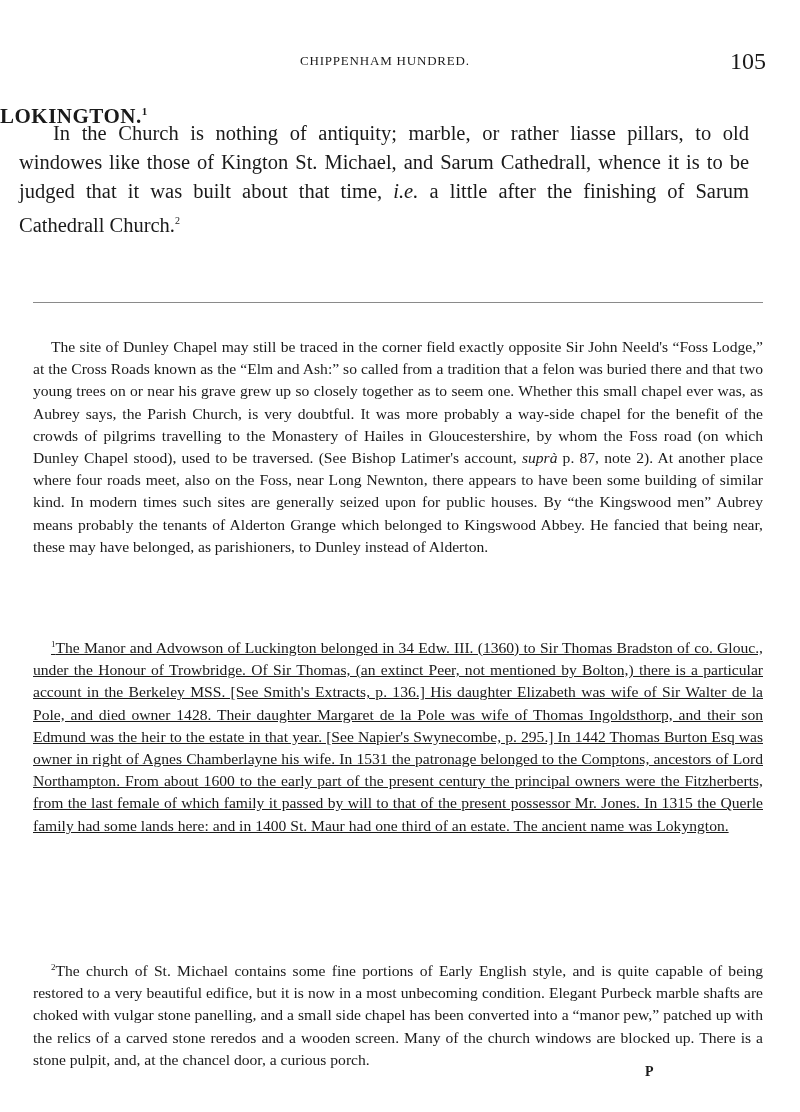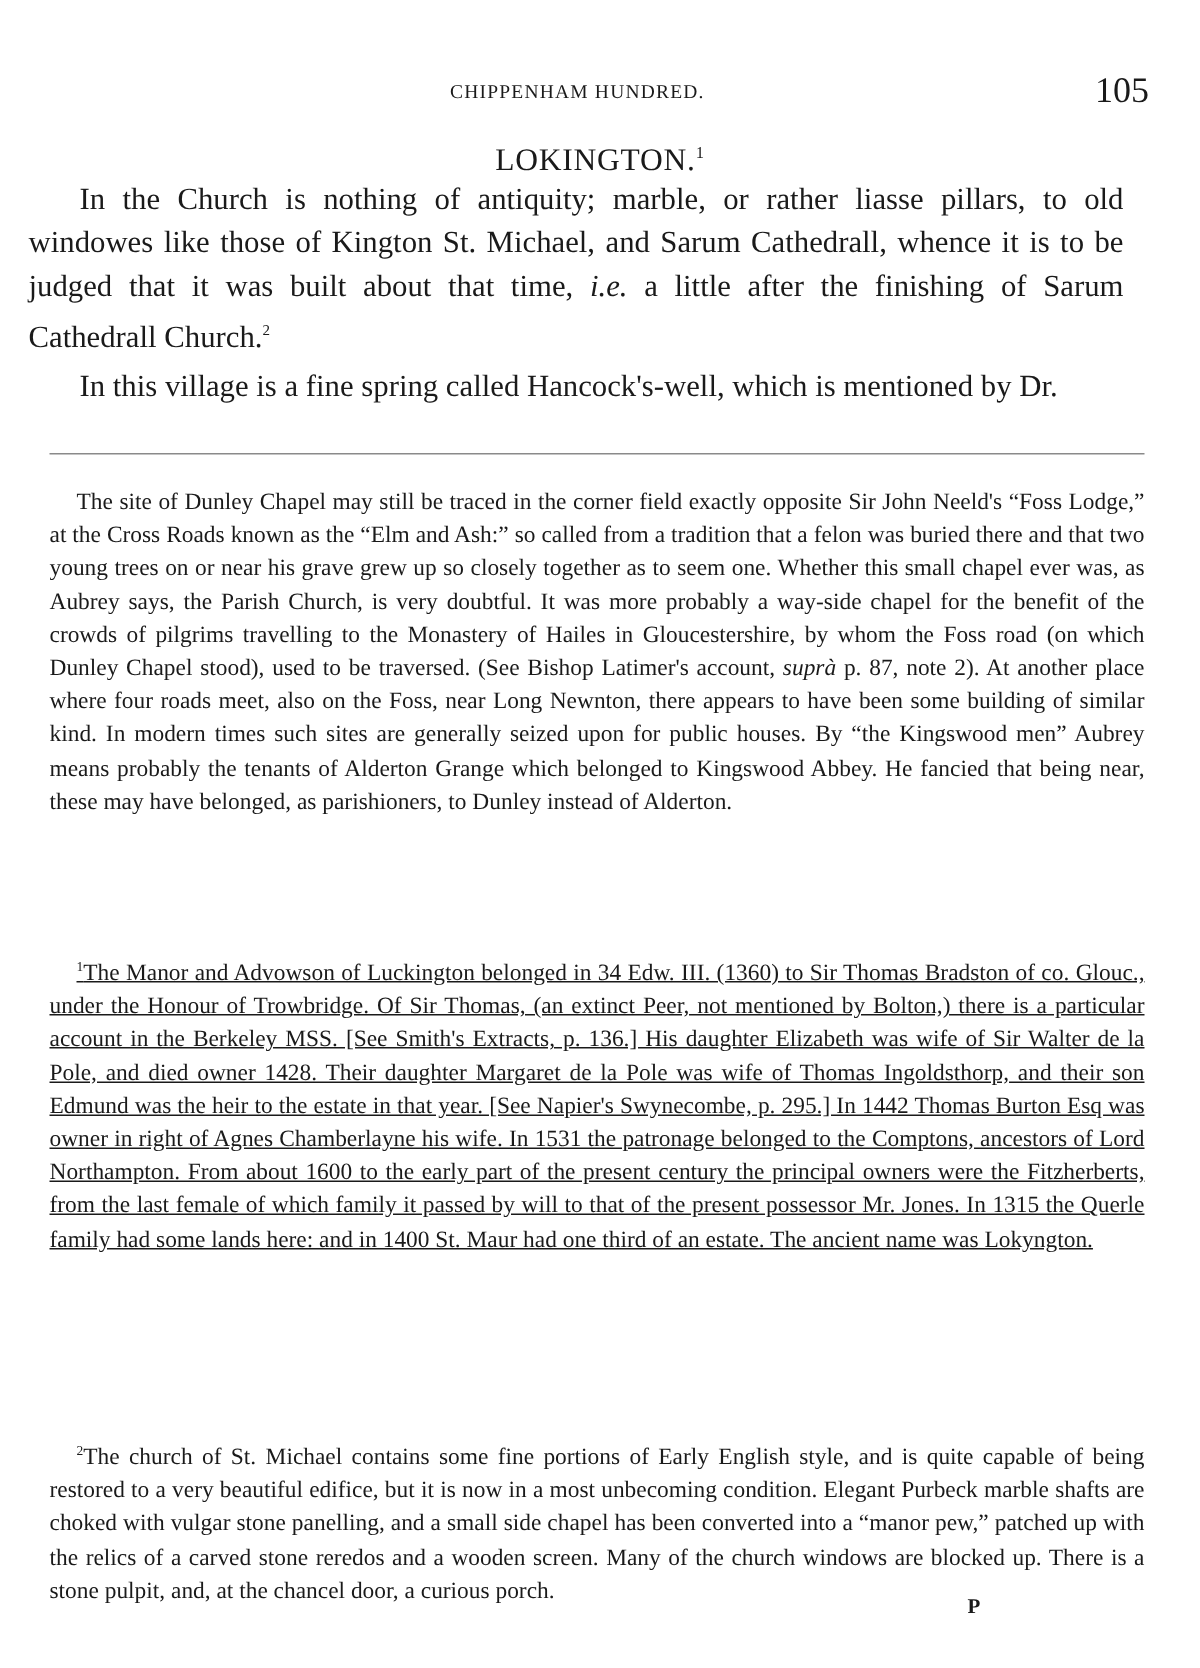--- a/index.html
+++ b/index.html
@@ -36,26 +36,26 @@
       text-transform: uppercase;
     }
     .page-number {
       position: absolute;
       left: 730px;
       top: 0px;
       font-size: 24px;
     }
     .section-title {
       position: absolute;
-      top: 94px;
+      top: 104px;
       left: 0;
       width: 800px;
-      text-align: center;
       font-size: 21px;
       letter-spacing: 0.5px;
+      font-weight: bold;
     }
     .section-title sup { font-size: 11px; vertical-align: 8px; }
     .main-text {
       position: absolute;
       left: 19px;
       top: 119px;
       width: 730px;
       font-size: 20.5px;
       line-height: 29px;
       text-align: justify;
@@ -74,21 +74,21 @@
     .note-block {
       position: absolute;
       left: 33px;
       width: 730px;
       font-size: 15.6px;
       line-height: 22.2px;
       text-align: justify;
     }
     .note-block p { margin: 0; text-indent: 18px; }
     .note-block sup { font-size: 9px; vertical-align: 6px; }
-    .note-dunley { top: 324px; }
+    .note-dunley { top: 336px; }
     .note-1 { top: 633px; text-decoration: underline; }
     .note-2 { top: 956px; }
     .signature {
       position: absolute;
       left: 645px;
       top: 1064px;
       font-size: 14px;
       font-weight: bold;
     }
     i { font-style: italic; }
@@ -102,21 +102,20 @@
     <span class="running-title">Chippenham Hundred.</span>
     <span class="page-number">105</span>
   </div>
 
   <div class="section-title">
     <span>LOKINGTON.</span><sup>1</sup>
   </div>
 
   <div class="main-text">
     <p><span>In the Church is nothing of antiquity; marble, or rather liasse pillars, to old windowes like those of Kington St. Michael, and Sarum Cathedrall, whence it is to be judged that it was built about that time, </span><i>i.e.</i><span> a little after the finishing of Sarum Cathedrall Church.</span><sup>2</sup></p>
-    <p>In this village is a fine spring called Hancock's-well, which is mentioned by Dr.</p>
   </div>
 
   <div class="rule"></div>
 
   <div class="note-block note-dunley">
     <p><span>The site of Dunley Chapel may still be traced in the corner field exactly opposite Sir John Neeld's “Foss Lodge,” at the Cross Roads known as the “Elm and Ash:” so called from a tradition that a felon was buried there and that two young trees on or near his grave grew up so closely together as to seem one.  Whether this small chapel ever was, as Aubrey says, the Parish Church, is very doubtful.  It was more probably a way-side chapel for the benefit of the crowds of pilgrims travelling to the Monastery of Hailes in Gloucestershire, by whom the Foss road (on which Dunley Chapel stood), used to be traversed.  (See Bishop Latimer's account, </span><i>suprà</i><span> p. 87, note 2).  At another place where four roads meet, also on the Foss, near Long Newnton, there appears to have been some building of similar kind.  In modern times such sites are generally seized upon for public houses.  By “the Kingswood men” Aubrey means probably the tenants of Alderton Grange which belonged to Kingswood Abbey.  He fancied that being near, these may have belonged, as parishioners, to Dunley instead of Alderton.</span></p>
   </div>
 
   <div class="note-block note-1">
     <p><sup>1</sup><span>The Manor and Advowson of Luckington belonged in 34 Edw. III. (1360) to Sir Thomas Bradston of co. Glouc., under the Honour of Trowbridge.  Of Sir Thomas, (an extinct Peer, not mentioned by Bolton,) there is a particular account in the Berkeley MSS. [See Smith's Extracts, p. 136.]  His daughter Elizabeth was wife of Sir Walter de la Pole, and died owner 1428.  Their daughter Margaret de la Pole was wife of Thomas Ingoldsthorp, and their son Edmund was the heir to the estate in that year. [See Napier's Swynecombe, p. 295.]  In 1442 Thomas Burton Esq was owner in right of Agnes Chamberlayne his wife.  In 1531 the patronage belonged to the Comptons, ancestors of Lord Northampton.  From about 1600 to the early part of the present century the principal owners were the Fitzherberts, from the last female of which family it passed by will to that of the present possessor Mr. Jones.  In 1315 the Querle family had some lands here: and in 1400 St. Maur had one third of an estate.  The ancient name was Lokyngton.</span></p>

